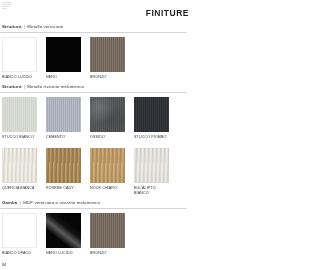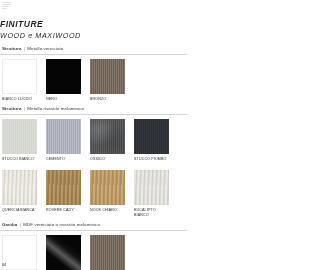--- a/index.html
+++ b/index.html
@@ -20,21 +20,21 @@
   }
   .corner-mark i{
     display:block;height:1px;background:#9a9a9a;margin-bottom:1px;
   }
   .corner-mark i:nth-child(1){width:9px;}
   .corner-mark i:nth-child(2){width:9px;}
   .corner-mark i:nth-child(3){width:7px;}
   .corner-mark i:nth-child(4){width:5px;}
 
   
-  .header{padding-top:19px;text-align:left;font-style:italic;}
+  .header{padding-top:8px;text-align:right;}
   .title{
     font-size:8.5px;font-weight:bold;letter-spacing:.5px;line-height:11px;
   }
   .subtitle{
     font-size:7.2px;font-weight:normal;letter-spacing:.6px;line-height:11px;
     color:#2b2828;
   }
 
   
   .section{margin-top:5px;}
@@ -115,21 +115,20 @@
 
   <div class="corner-mark">
     <i></i>
       <i></i>
       <i></i>
       <i></i>
   </div>
 
   <div class="header">
     <div class="title">FINITURE</div>
-    <div class="subtitle">WOOD e MAXIWOOD</div>
   </div>
 
   <div id="sections-host">
       <div class="section">
         <div class="section-head"><b>Struttura</b><span class="sep"> | </span><span>Metallo verniciato</span></div>
         <div class="row">
           <div class="cell">
             <div class="sw bordered tex-gloss" style="background: rgb(255, 255, 255);"></div>
             <div class="lbl">BIANCO LUCIDO</div>
           </div>

